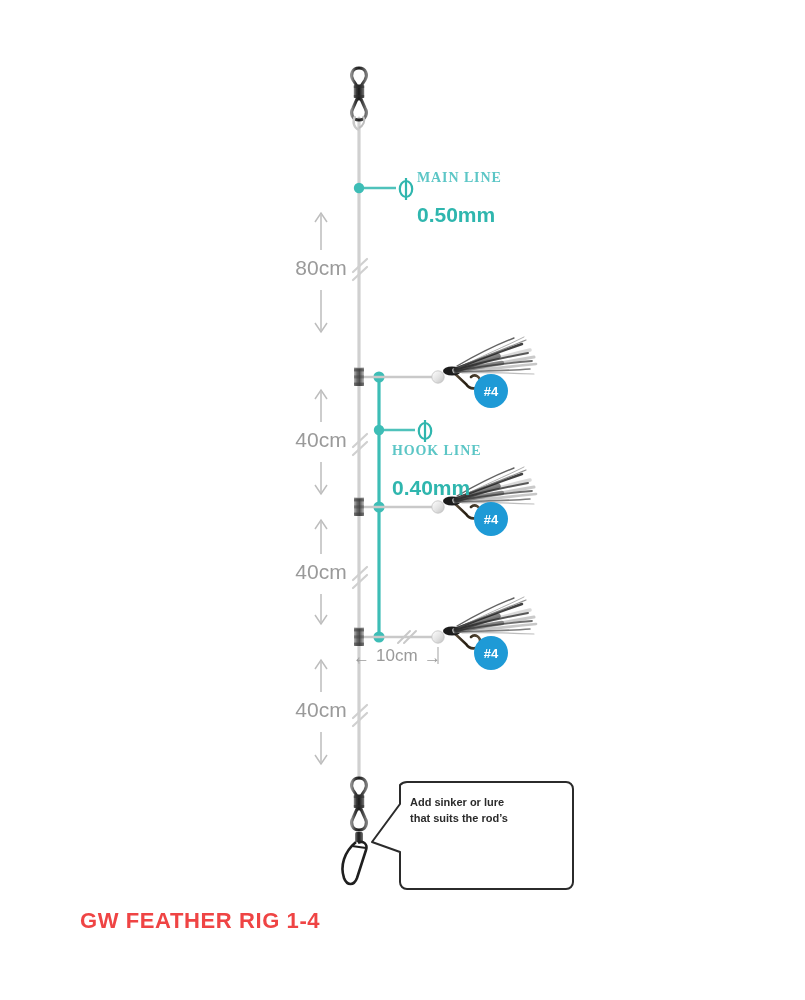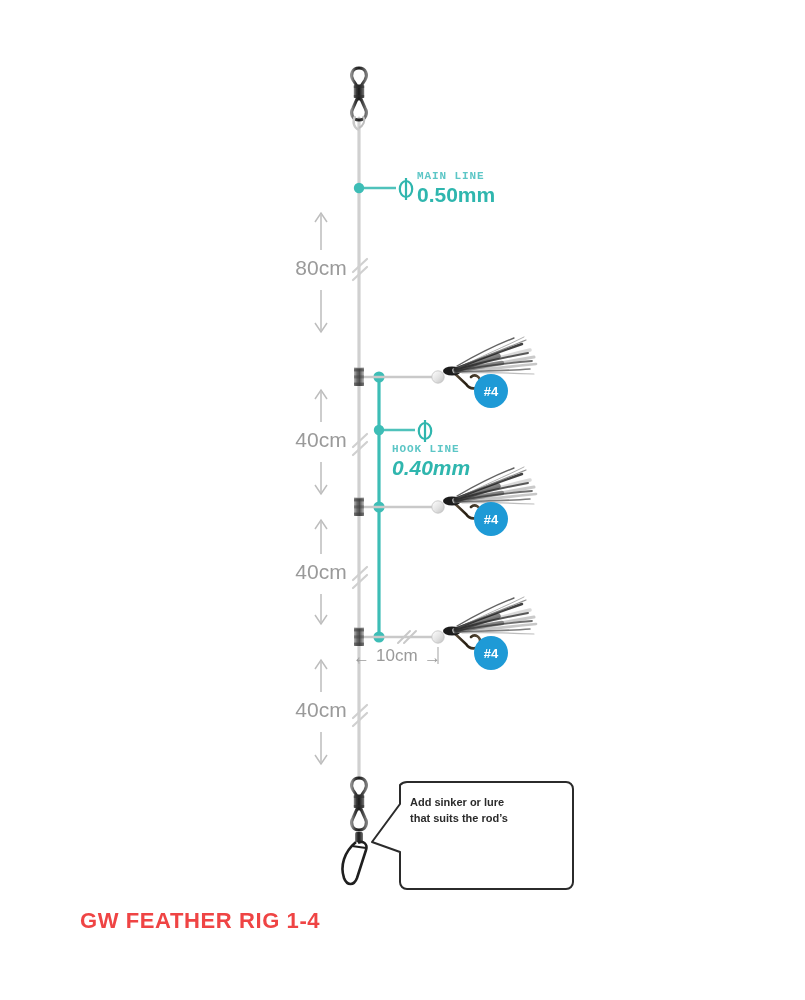--- a/index.html
+++ b/index.html
@@ -34,34 +34,35 @@
   .dim-label {
     position: absolute;
     font-family: "Liberation Sans", sans-serif;
     font-size: 21px;
     color: #9a9a9a;
     white-space: nowrap;
     text-align: center;
   }
   .tag-small {
     position: absolute;
-    font-family: Liberation Mono, monospace;
-    font-size: 11px;
+    font-family: Liberation Serif, serif;
+    font-size: 14px;
     font-weight: bold;
     letter-spacing: 0.9px;
     color: #5cc6c6;
     white-space: nowrap;
   }
   .tag-big {
     position: absolute;
     font-family: "Liberation Sans", sans-serif;
     font-size: 21px;
     font-weight: bold;
     color: #2fb6ae;
     white-space: nowrap;
+    margin-top: 20px;
   }
   .hook-badge-text {
     font-family: "Liberation Sans", sans-serif;
     font-size: 13px;
     font-weight: bold;
     fill: #ffffff;
   }
   .callout-text {
     position: absolute;
     left: 410px;
@@ -321,20 +322,20 @@
 <div class="dim-label" style="left:286px; top:698px; width:70px;">40cm</div>
 
 <div class="dim10-label" style="left:353px; top:648px;">←</div>
 <div class="dim10-label" style="left:376px; top:646px;">10cm</div>
 <div class="dim10-label" style="left:424px; top:648px;">→</div>
 
 <div class="tag-small" style="left:417px; top:170px;">MAIN LINE</div>
 <div class="tag-big" style="left:417px; top:183px;">0.50mm</div>
 
 <div class="tag-small" style="left:392px; top:443px;">HOOK LINE</div>
-<div class="tag-big" style="left:392px; top:456px;font-style:italic;">0.40mm</div>
+<div class="tag-big" style="left:392px; top:456px;">0.40mm</div>
 
 <div class="callout-text">
   <div>Add sinker or lure</div>
   <div>that suits the rod’s</div>
 </div>
 
 <div class="title">GW FEATHER RIG 1-4</div>
 
 </body></html>

